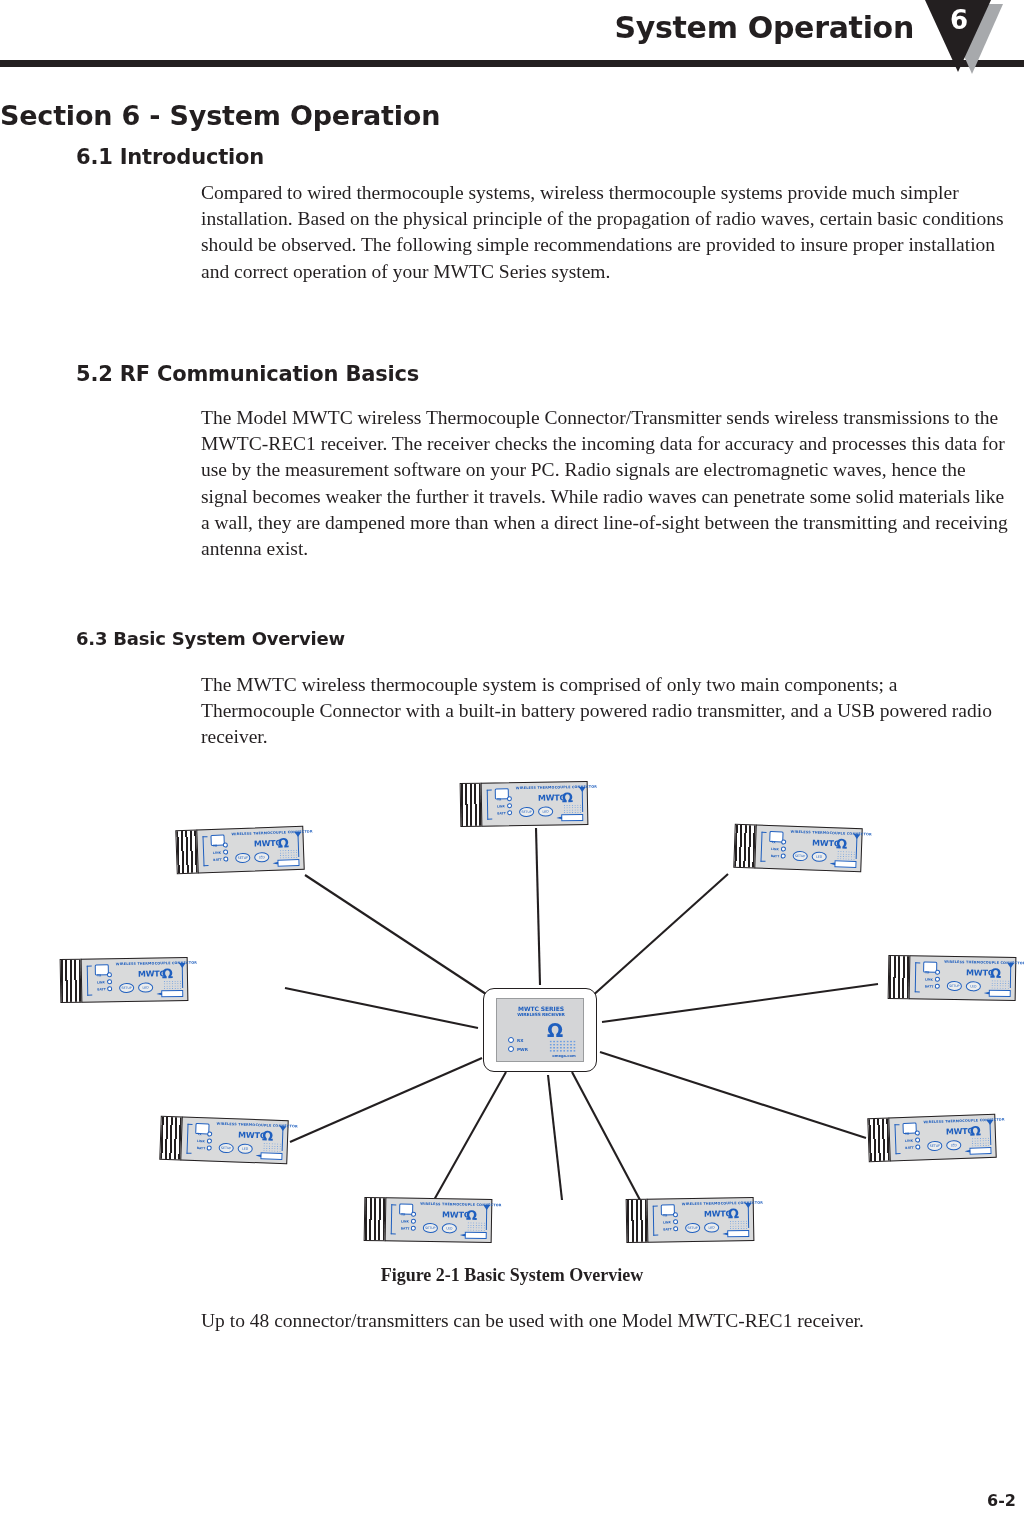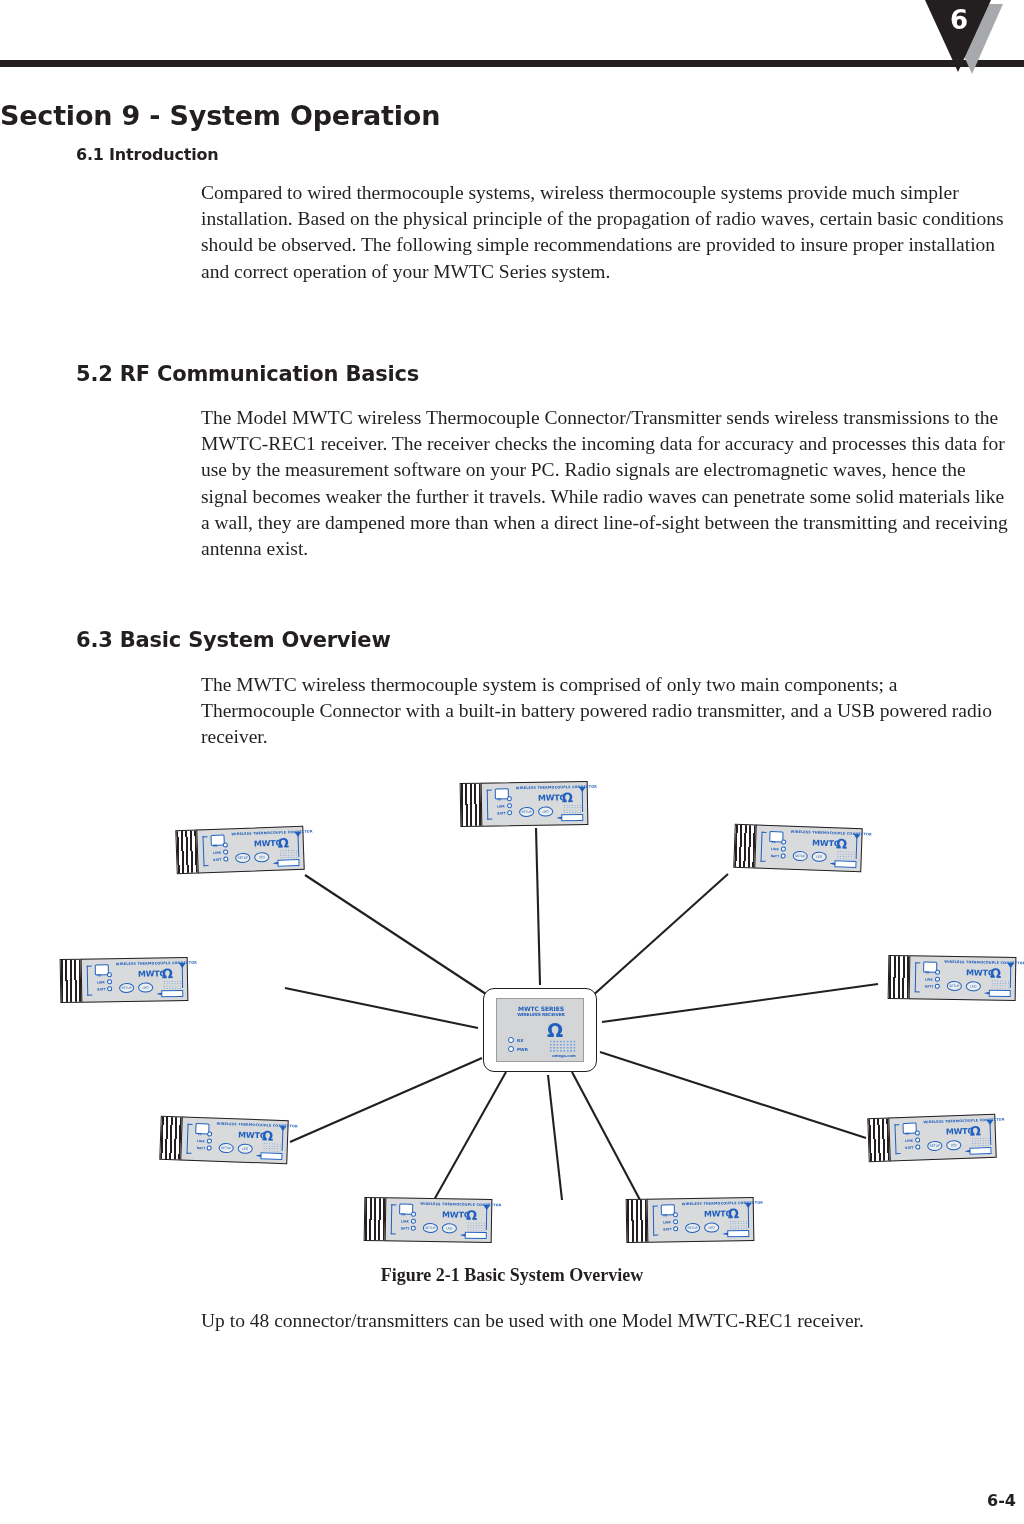--- a/index.html
+++ b/index.html
@@ -84,33 +84,33 @@
   #section-title {
     position: absolute;
     left: 0;
     top: 100px;
     font-size: 27px;
   }
   #h-6-1 {
     position: absolute;
     left: 76px;
     top: 145px;
-    font-size: 16px;
+    font-size: 21px;
   }
   #h-6-2 {
     position: absolute;
     left: 76px;
     top: 362px;
     font-size: 21px;
   }
   #h-6-3 {
     position: absolute;
     left: 76px;
     top: 628px;
-    font-size: 21px;
+    font-size: 18px;
   }
 
   
   .body-par {
     position: absolute;
     left: 201px;
     width: 812px;
     font-family: "Liberation Serif", serif;
     font-size: 19.5px;
     line-height: 26.2px;
@@ -406,27 +406,28 @@
     font-family: "DejaVu Sans", sans-serif;
     font-weight: bold;
     font-size: 16px;
     color: #231f20;
   }
 </style>
 </head>
 <body>
 
 <div id="page-header">
+  <div id="header-title">System Operation</div>
   <div id="header-rule"></div>
   <div id="header-tab-shadow"></div>
   <div id="header-tab"></div>
   <div id="header-chapter-number">6</div>
 </div>
 
-<div id="section-title" class="heading-font">Section 9 - System Operation</div>
+<div id="section-title" class="heading-font">Section 6 - System Operation</div>
 
 <div id="h-6-1" class="heading-font">6.1 Introduction</div>
 <div id="par-intro" class="body-par">Compared to wired thermocouple systems, wireless thermocouple systems provide much simpler installation. Based on the physical principle of the propagation of radio waves, certain basic conditions should be observed. The following simple recommendations are provided to insure proper installation and correct operation of your MWTC Series system.</div>
 
 <div id="h-6-2" class="heading-font">5.2 RF Communication Basics</div>
 <div id="par-rf" class="body-par">The Model MWTC wireless Thermocouple Connector/Transmitter sends wireless transmissions to the MWTC-REC1 receiver. The receiver checks the incoming data for accuracy and processes this data for use by the measurement software on your PC. Radio signals are electromagnetic waves, hence the signal becomes weaker the further it travels. While radio waves can penetrate some solid materials like a wall, they are dampened more than when a direct line-of-sight between the transmitting and receiving antenna exist.</div>
 
 <div id="h-6-3" class="heading-font">6.3 Basic System Overview</div>
 <div id="par-over" class="body-par">The MWTC wireless thermocouple system is comprised of only two main components; a Thermocouple Connector with a built-in battery powered radio transmitter, and a USB powered radio receiver.</div>
 
@@ -669,13 +670,13 @@
           <div class="tx-button" style="left:56px; top:24px;">LED</div>
         </div>
       </div>
     </div>
 </div>
 
 <div id="figure-caption">Figure 2-1  Basic System Overview</div>
 
 <div id="par-closing" class="body-par">Up to 48 connector/transmitters can be used with one Model MWTC-REC1 receiver.</div>
 
-<div id="page-number">6-4</div>
+<div id="page-number">6-2</div>
 
 </body></html>

